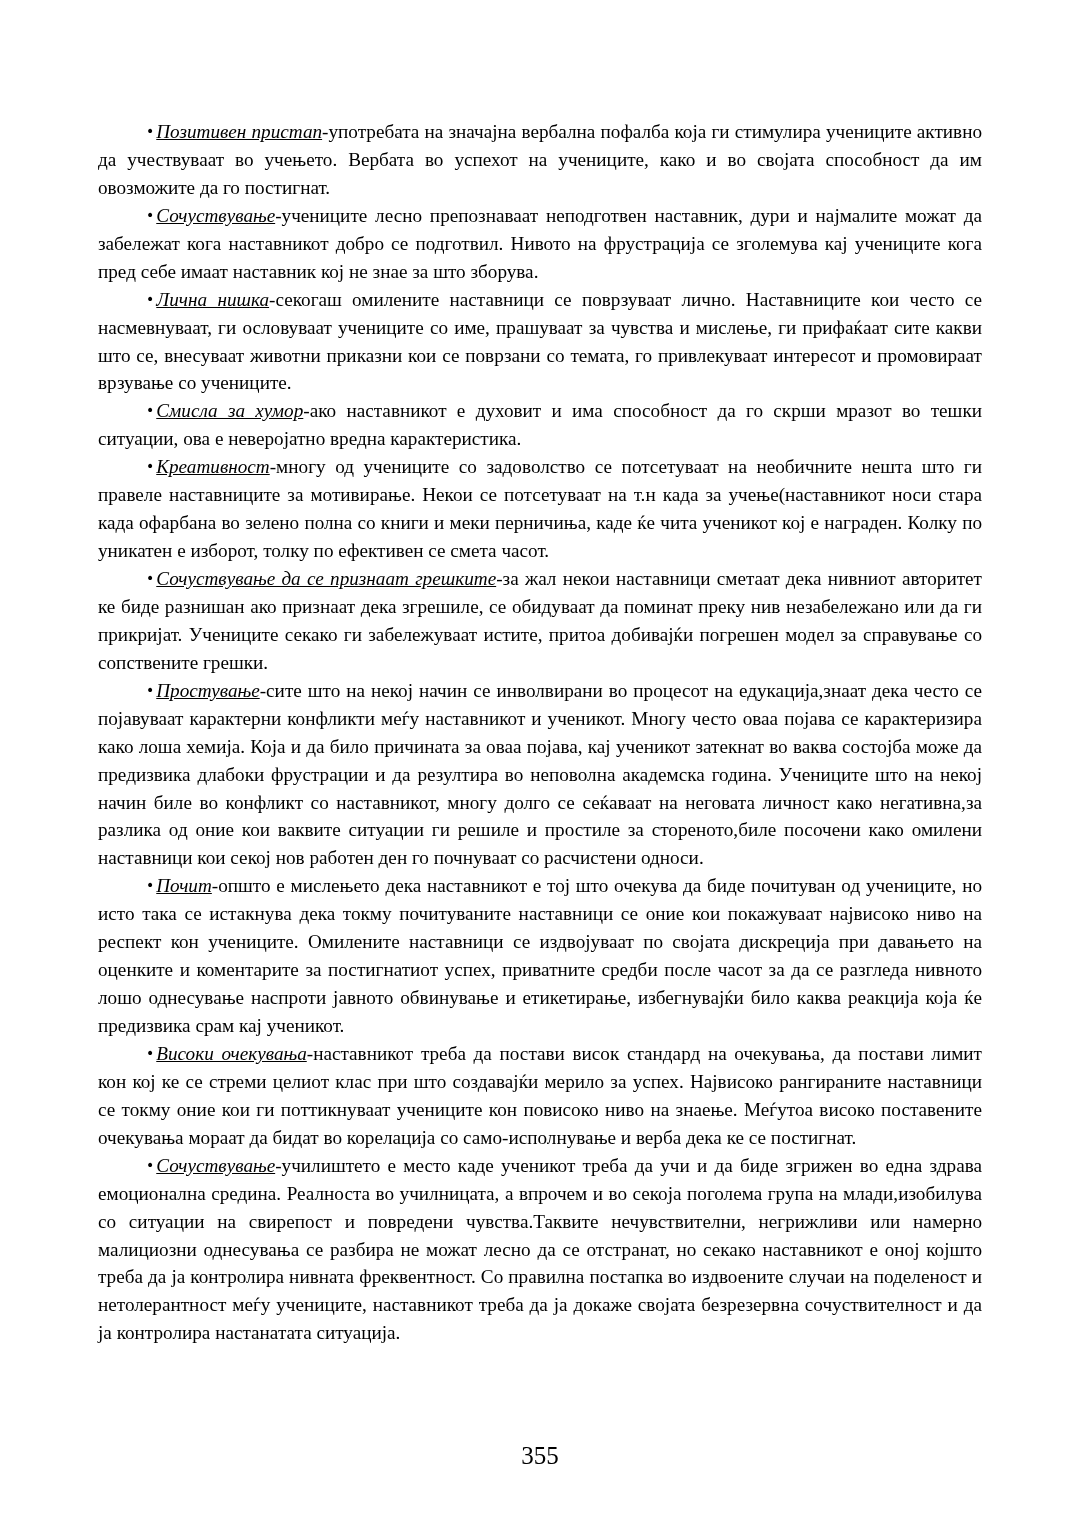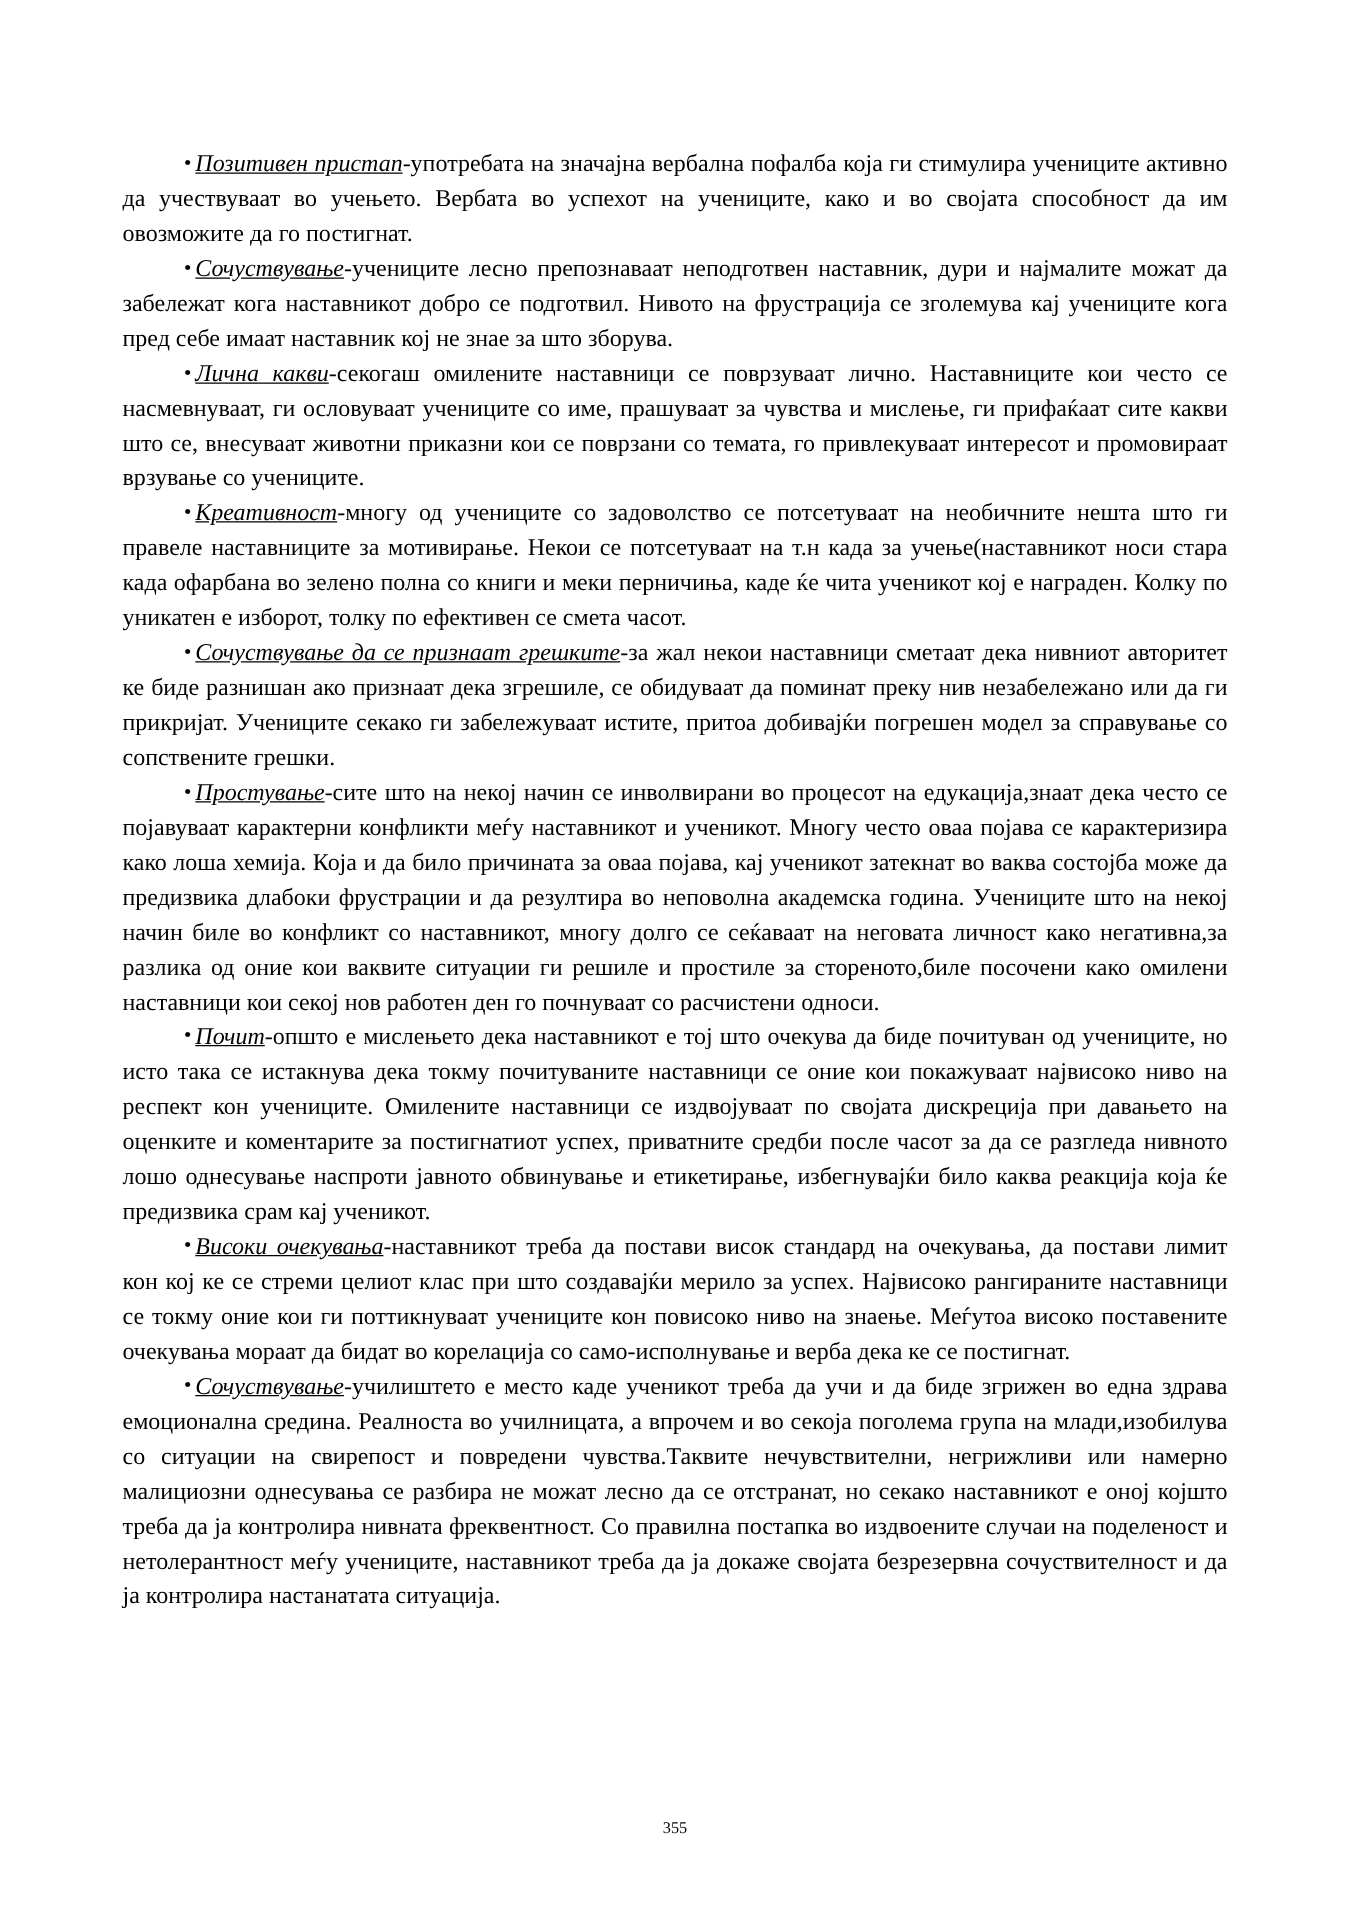--- a/index.html
+++ b/index.html
@@ -40,41 +40,44 @@
   .term {
     font-style: italic;
     text-decoration: underline;
   }
   .pagenum {
     position: absolute;
     left: 0;
     right: 0;
     bottom: 58px;
     text-align: center;
-    font-size: 13px;
+    font-size: 25px;
   }
 </style>
 </head>
 <body>
 
 <div class="page">
   <div class="doc-body">
 
     <p class="para">
       <span class="bullet">•</span><span class="term">Позитивен пристап</span><span>-употребата на значајна вербална пофалба која ги стимулира учениците активно да учествуваат во учењето. Вербата во успехот на учениците, како и во својата способност да им овозможите да го постигнат.</span>
     </p>
 
     <p class="para">
       <span class="bullet">•</span><span class="term">Сочуствување</span><span>-учениците лесно препознаваат неподготвен наставник, дури и најмалите можат да забележат кога наставникот добро се подготвил. Нивото на фрустрација се зголемува кај учениците кога пред себе имаат наставник кој не знае за што зборува.</span>
     </p>
 
     <p class="para">
-      <span class="bullet">•</span><span class="term">Лична какви</span><span>-секогаш омилените наставници се поврзуваат лично. Наставниците кои често се насмевнуваат, ги ословуваат учениците со име, прашуваат за чувства и мислење, ги прифаќаат сите какви што се, внесуваат животни приказни кои се поврзани со темата, го привлекуваат интересот и промовираат врзување со учениците.</span>
+      <span class="bullet">•</span><span class="term">Лична нишка</span><span>-секогаш омилените наставници се поврзуваат лично. Наставниците кои често се насмевнуваат, ги ословуваат учениците со име, прашуваат за чувства и мислење, ги прифаќаат сите какви што се, внесуваат животни приказни кои се поврзани со темата, го привлекуваат интересот и промовираат врзување со учениците.</span>
     </p>
 
+    <p class="para">
+      <span class="bullet">•</span><span class="term">Смисла за хумор</span><span>-ако наставникот е духовит и има способност да го скрши мразот во тешки ситуации, ова е неверојатно вредна карактеристика.</span>
+    </p>
 
     <p class="para">
       <span class="bullet">•</span><span class="term">Креативност</span><span>-многу од учениците со задоволство се потсетуваат на необичните нешта што ги правеле наставниците за мотивирање. Некои се потсетуваат на т.н када за учење(наставникот носи стара када офарбана во зелено полна со книги и меки перничиња, каде ќе чита ученикот кој е награден. Колку по уникатен е изборот, толку по ефективен се смета часот.</span>
     </p>
 
     <p class="para">
       <span class="bullet">•</span><span class="term">Сочуствување да се признаат грешките</span><span>-за жал некои наставници сметаат дека нивниот авторитет ке биде разнишан ако признаат дека згрешиле, се обидуваат да поминат преку нив незабележано или да ги прикријат. Учениците секако ги забележуваат истите, притоа добивајќи погрешен модел за справување со сопствените грешки.</span>
     </p>
 
     <p class="para">

